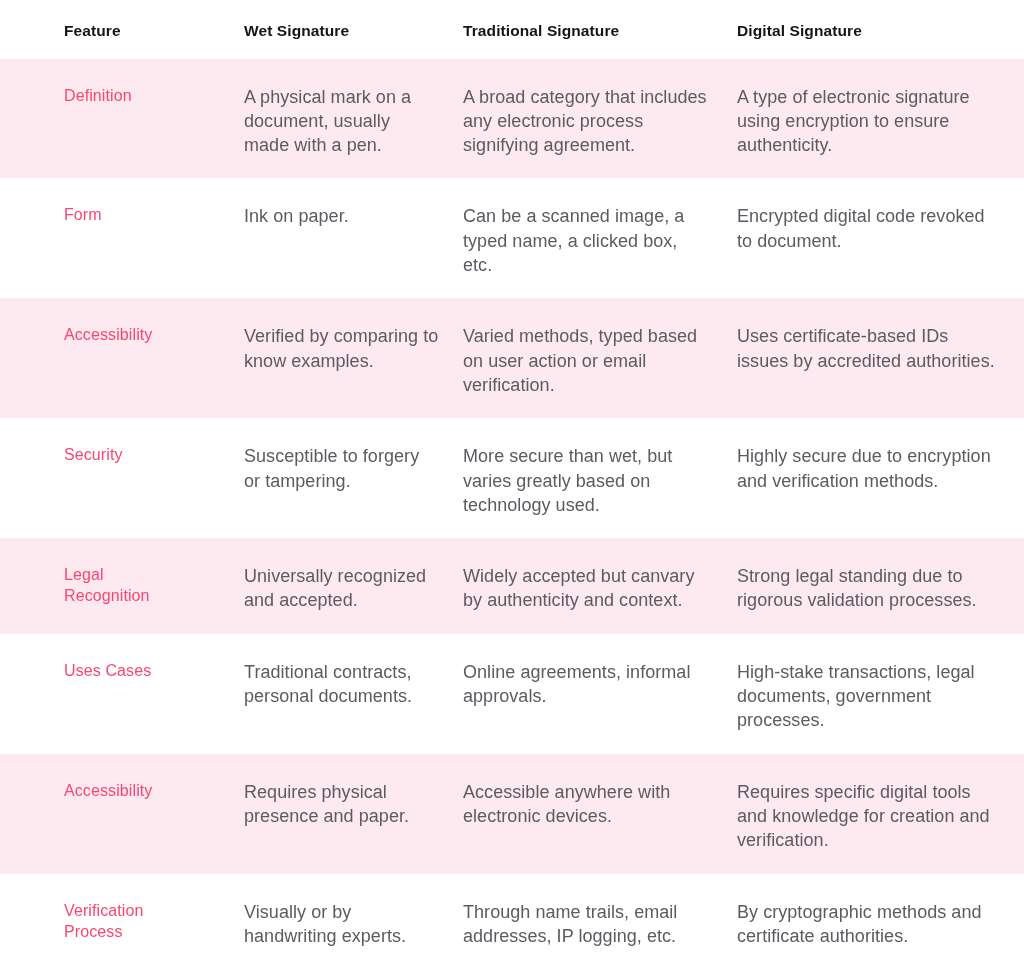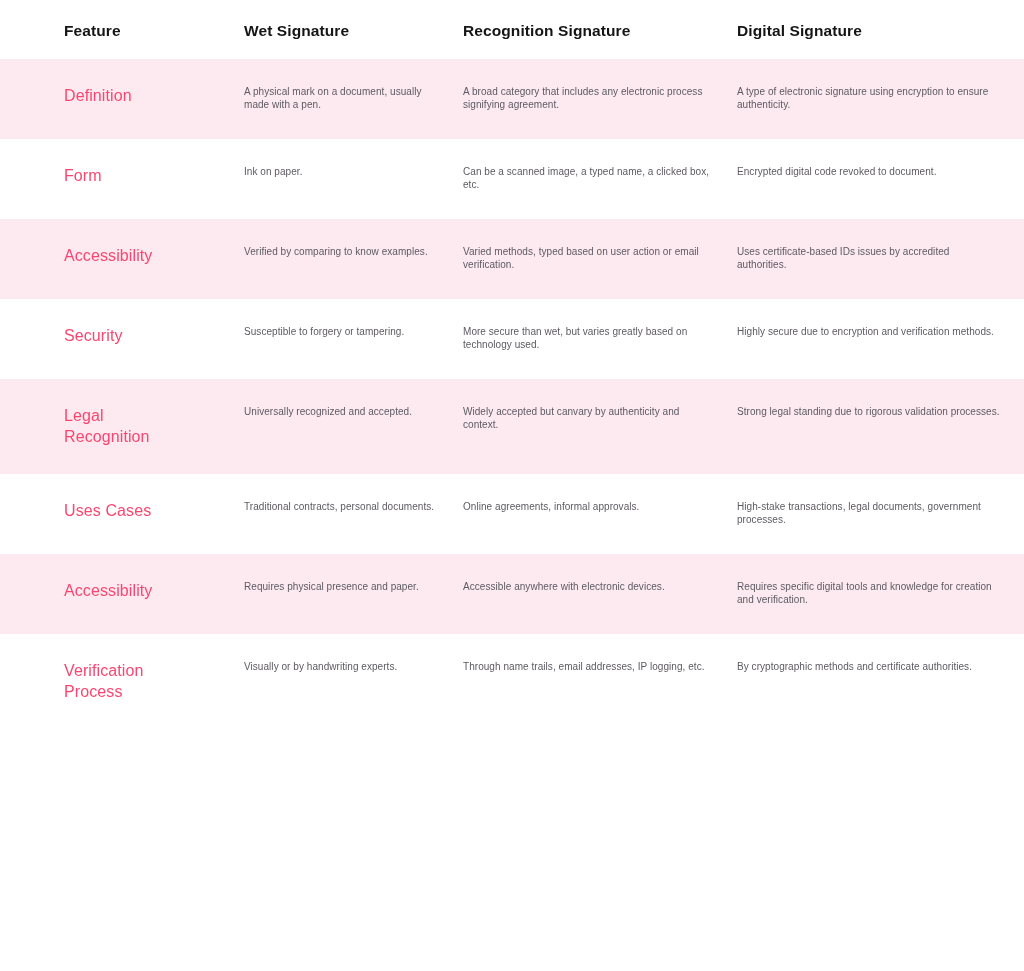--- a/index.html
+++ b/index.html
@@ -54,21 +54,21 @@
     font-size: 15.5px;
     font-weight: 700;
     color: #151515;
     letter-spacing: 0.1px;
     line-height: 1.2;
   }
 
   
   .body-row .cell {
     padding-top: 26px;
-    padding-bottom: 27px;
+    padding-bottom: 21px;
   }
   .body-row.striped .cell {
     background: #fdeaf0;
   }
   
   .body-row.striped .col-0 {
     box-shadow: -24px 0 0 0 #fdeaf0;
   }
   .body-row.striped .col-3 {
     box-shadow: 0px 0 0 0 #fdeaf0;
@@ -80,21 +80,21 @@
     line-height: 1.32;
     font-weight: 400;
     letter-spacing: 0.1px;
     white-space: pre-line;
   }
   .body-row.striped:first-of-type .feature-label {
     padding-left: 4px;
   }
 
   .cell-text {
-    font-size: 10px;
+    font-size: 18px;
     color: #5d5a62;
     line-height: 1.35;
     font-weight: 400;
     letter-spacing: 0.05px;
     white-space: pre-line;
   }
 
   .table-inner {
     position: absolute;
     left: 0;
@@ -109,21 +109,21 @@
   <div class="table-inner">
     <div class="table-grid" id="grid">
       <div class="row header-row">
         <div class="cell col-0">
           <div class="header-label">Feature</div>
         </div>
         <div class="cell col-1">
           <div class="header-label">Wet Signature</div>
         </div>
         <div class="cell col-2">
-          <div class="header-label">Recognition Signature</div>
+          <div class="header-label">Traditional Signature</div>
         </div>
         <div class="cell col-3">
           <div class="header-label">Digital Signature</div>
         </div>
       </div>
     <div class="row body-row striped">
           <div class="cell col-0">
             <div class="feature-label">Definition</div>
           </div>
           <div class="cell col-1">

